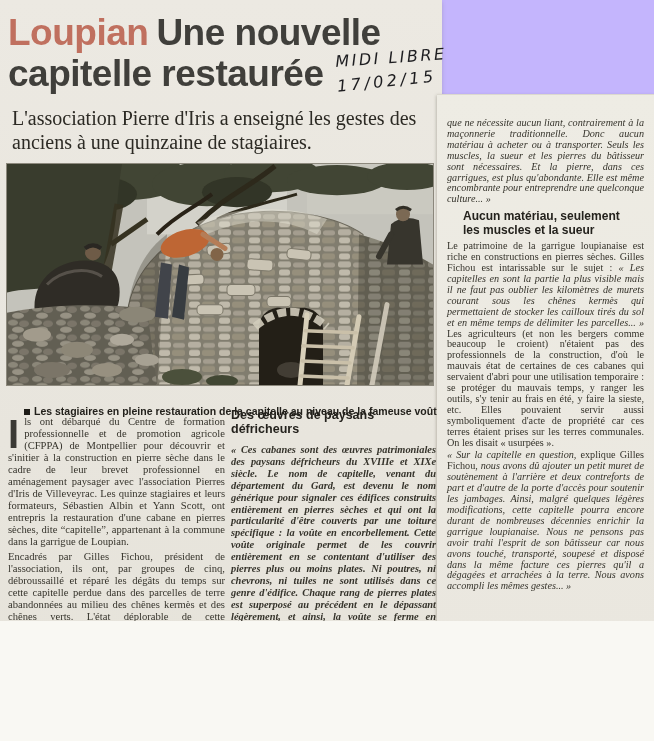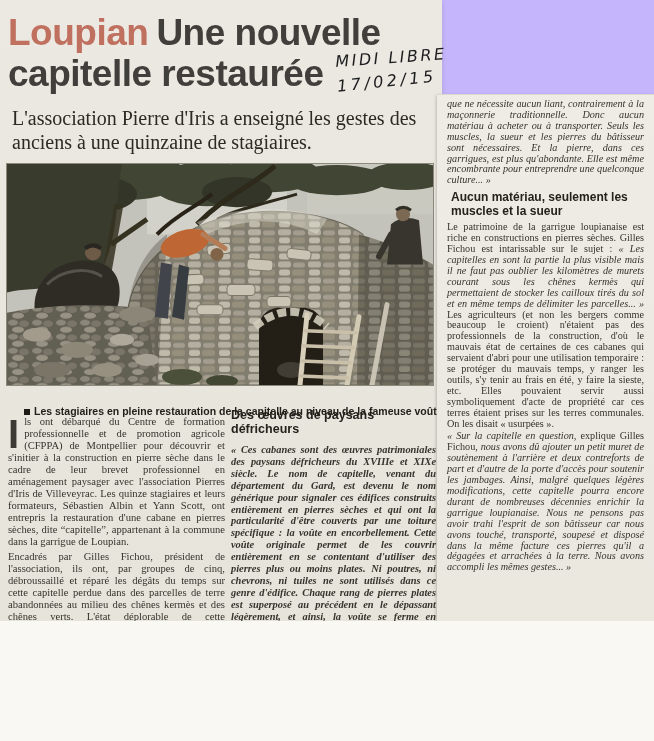--- a/index.html
+++ b/index.html
@@ -8,21 +8,21 @@
   
   .main-clip{position:absolute;left:0;top:0;width:442px;height:730px;z-index:1;
     background:linear-gradient(180deg,#ece9e2 0%,#e8e5dd 60%,#e6e3da 100%);
     border-bottom:2px solid #b4b0a5;box-shadow:0 2px 4px rgba(95,90,75,.25);}
   .white-cover{position:absolute;left:229px;top:656px;width:214px;height:85px;z-index:2;
     background:#f9f8f3;box-shadow:0 -1px 0 #d9d6cb;}
   .right-clip{position:absolute;left:437px;top:94px;width:217px;height:546px;z-index:3;
     background:linear-gradient(180deg,#eeece4,#eae7df);
     border-top:1px solid #dcd9cf;border-bottom:2px solid #8f8c80;
     box-shadow:-1px 1px 3px rgba(100,95,80,.18),0 2px 3px rgba(100,95,80,.28);
-    padding:4px 10px 0 10px;box-sizing:border-box;overflow:hidden;}
+    padding:23px 10px 0 10px;box-sizing:border-box;overflow:hidden;}
 
   
   .headline{position:absolute;left:8px;top:12px;width:410px;margin:0;
     font-family:"Liberation Sans",sans-serif;font-weight:bold;
     font-size:37px;line-height:41px;letter-spacing:-.5px;color:#403f3b;}
   .kicker{color:#c0705f;margin-right:8px;}
 
   .standfirst{position:absolute;left:8px;top:102px;width:432px;margin:4px;
     font-family:"Liberation Serif",serif;font-size:20px;line-height:24px;color:#2c2a24;}
 
@@ -47,21 +47,21 @@
   .it{font-style:italic;}
   .col-left{position:absolute;left:8px;top:416px;width:217px;height:312px;overflow:hidden;}
   .col-left .body-p{font-size:10.6px;line-height:12px;}
   .col-mid{position:absolute;left:231px;top:408px;width:205px;}
   .col-mid .body-p{font-size:10.4px;line-height:11.9px;font-weight:bold;}
   .mid-head{font-family:"Liberation Sans",sans-serif;font-weight:bold;font-size:12.5px;
     color:#24221d;margin:0 0 8px;line-height:14px;}
   .dropcap{float:left;font-family:"Liberation Sans",sans-serif;font-weight:bold;
     font-size:40px;line-height:32px;margin:2px 5px 0 0;color:#3b3a35;}
   .right-clip .body-p{font-size:10.2px;line-height:10.9px;margin:0 0 2px;}
-  .rc-head{font-size:12px;line-height:13.5px;margin:5px 4px 4px;}
+  .rc-head{font-size:12px;line-height:13.5px;margin:5px 16px 4px;}
 </style>
 </head>
 <body>
 
 <div class="page">
 
   <div class="clip main-clip">
 
     <h1 class="headline"><span class="kicker">Loupian</span><span class="hl-main">Une nouvelle capitelle restaurée</span></h1>
 

